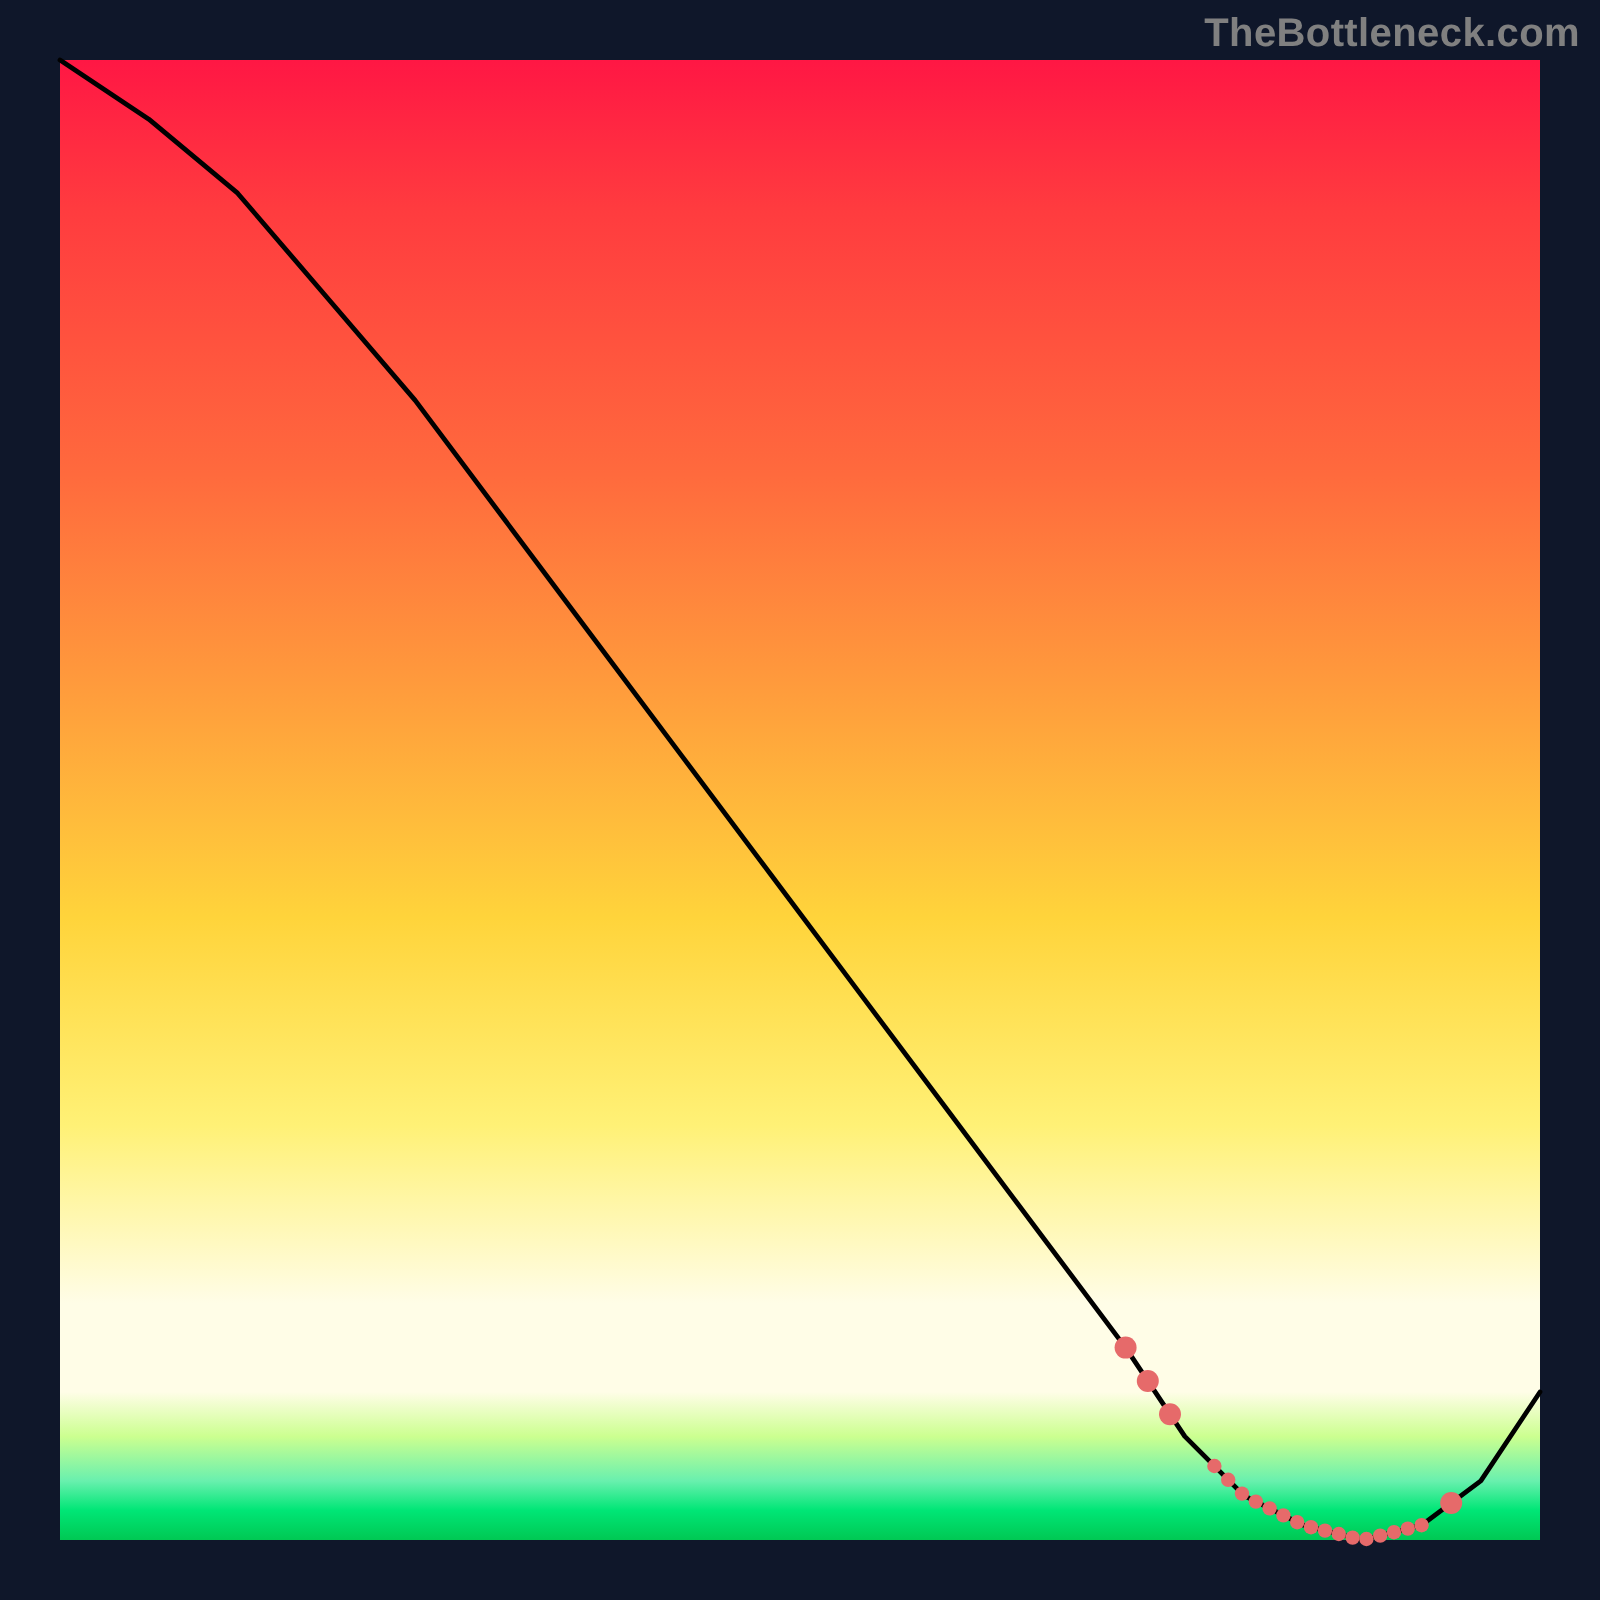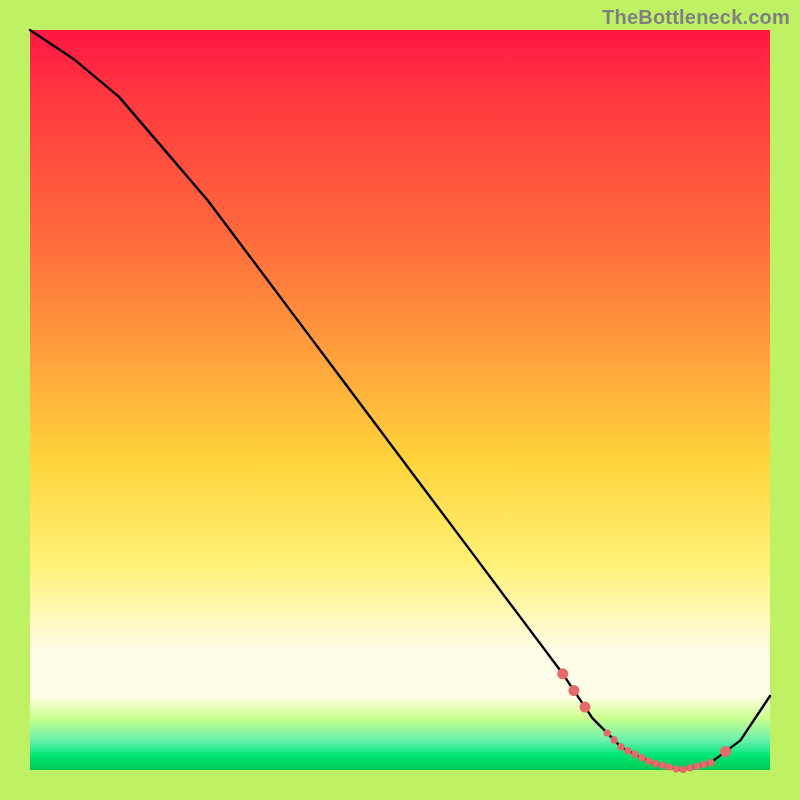--- a/index.html
+++ b/index.html
@@ -8,21 +8,21 @@
     width: 800px;
     height: 800px;
     overflow: hidden;
     font-family: Arial, Helvetica, sans-serif;
     background: #000;
   }
   .frame {
     position: relative;
     width: 800px;
     height: 800px;
-    background: #bef264;
+    background: #0f172a;
   }
   .plot-area {
     position: absolute;
     left: 30px;
     top: 30px;
     width: 740px;
     height: 740px;
     
     background: linear-gradient(
       to bottom,

